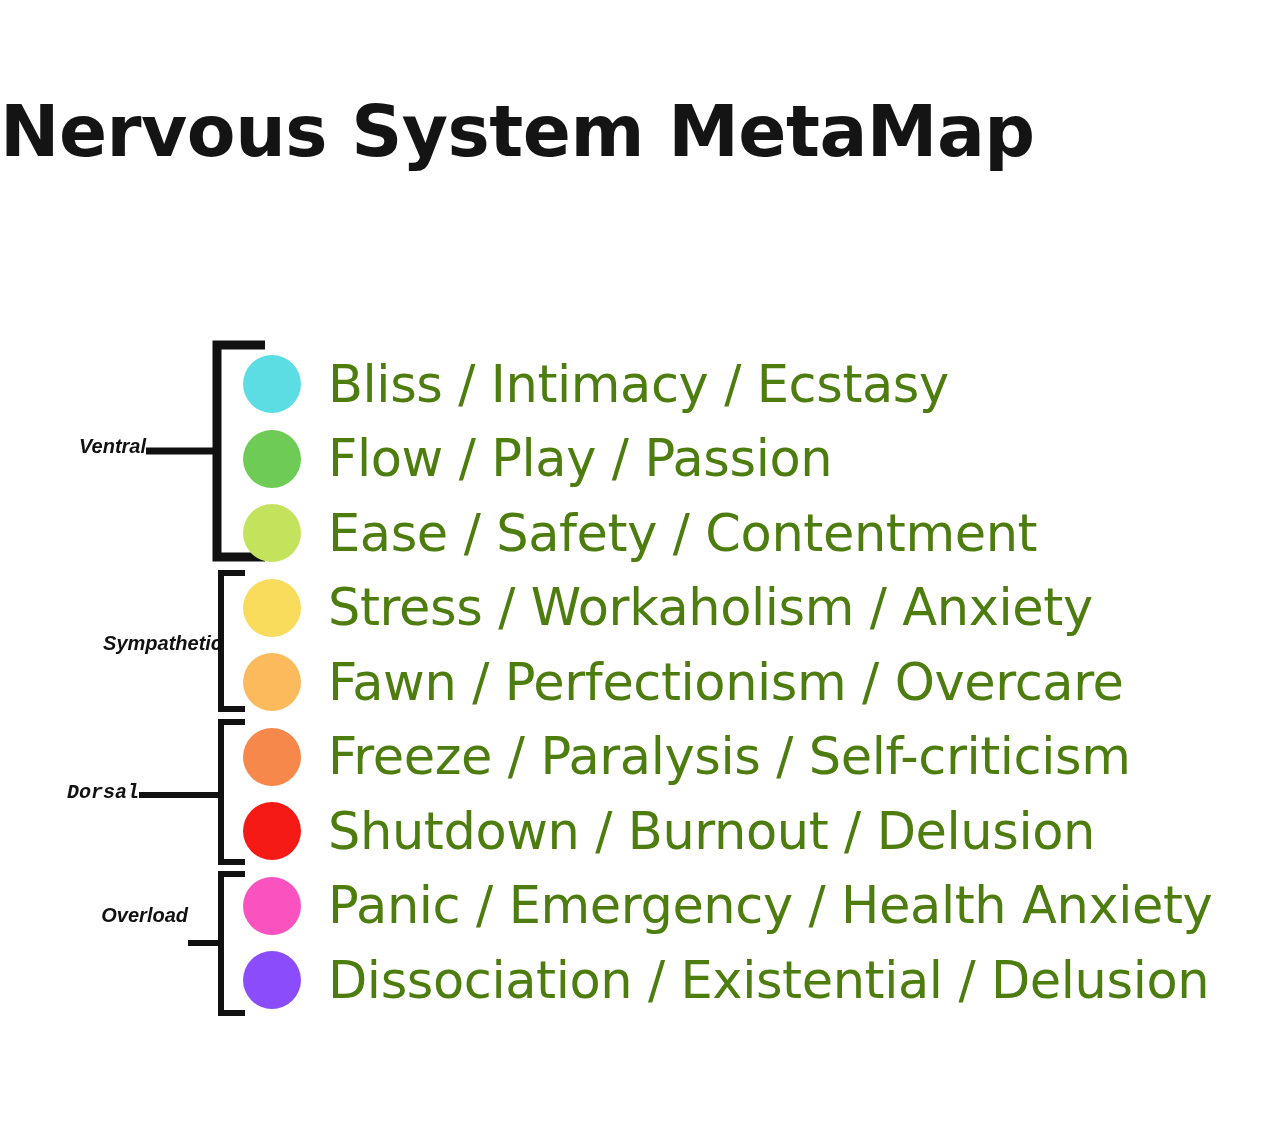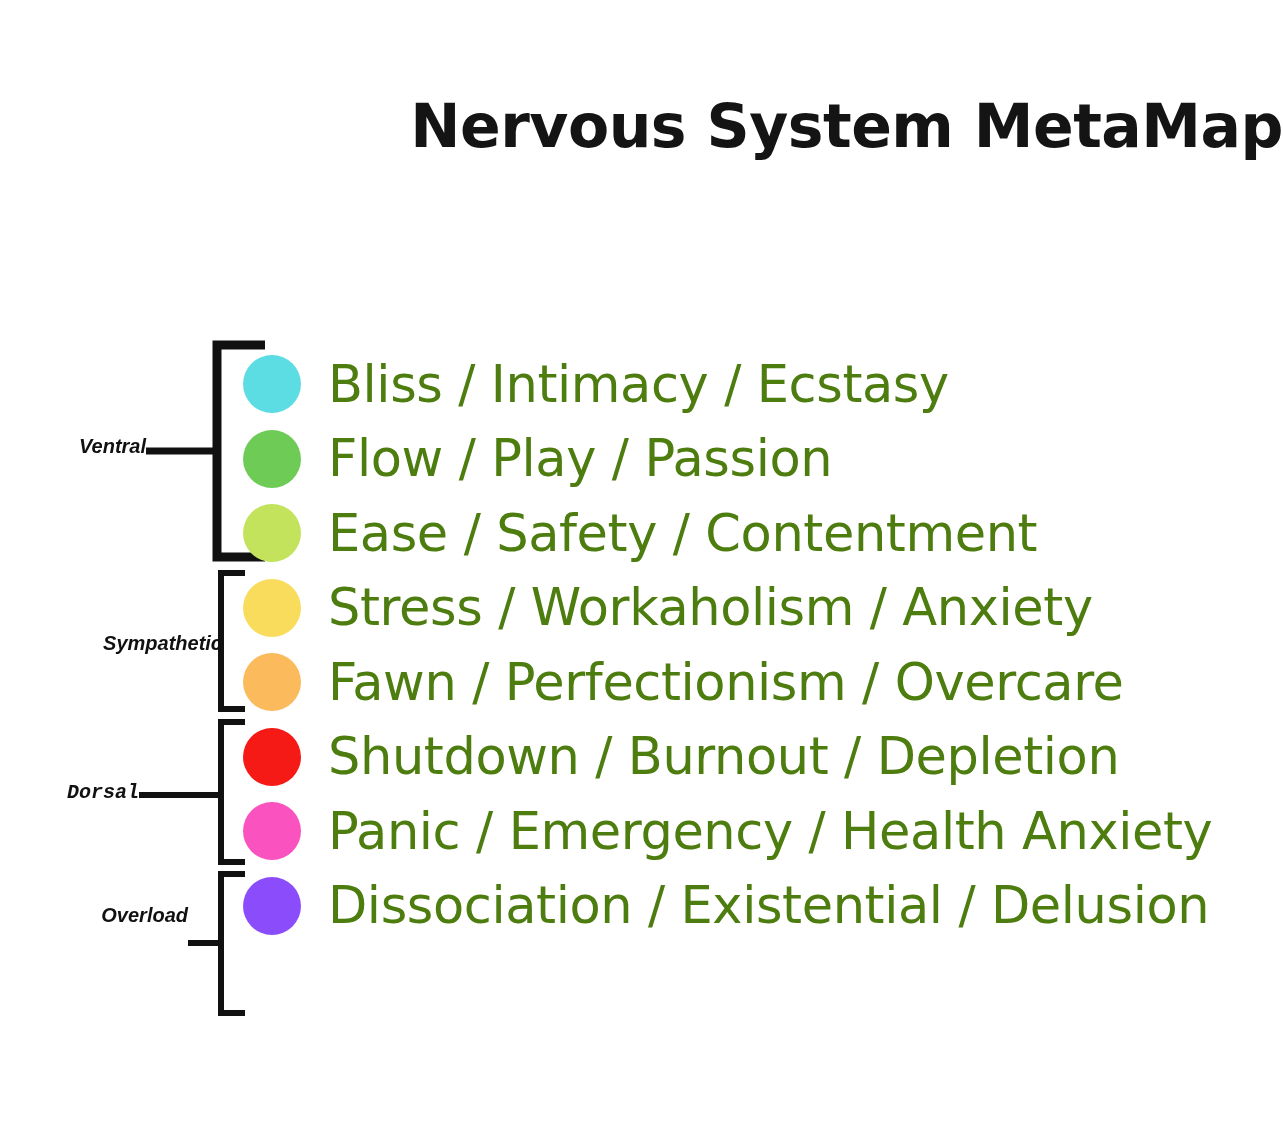--- a/index.html
+++ b/index.html
@@ -16,24 +16,24 @@
     overflow: hidden;
     position: relative;
   }
 
   
   .title {
     position: absolute;
     top: 96px;
     left: 0;
     width: 1283px;
-    text-align: right;
+    text-align: left;
     font-family: "DejaVu Sans", sans-serif;
     font-weight: 800;
-    font-size: 60px;
+    font-size: 71px;
     letter-spacing: -0.5px;
     color: #141414;
     white-space: nowrap;
     line-height: 1;
   }
 
   
   .map {
     position: absolute;
     left: 0;
@@ -150,24 +150,28 @@
     <div class="row">
       <span class="dot" style="background: rgb(249, 220, 92);"></span>
       <span class="row-label">Stress / Workaholism / Anxiety</span>
     </div>
 
     <div class="row">
       <span class="dot" style="background: rgb(251, 186, 92);"></span>
       <span class="row-label">Fawn / Perfectionism / Overcare</span>
     </div>
 
+    <div class="row">
+      <span class="dot" style="background: rgb(245, 136, 74);"></span>
+      <span class="row-label">Freeze / Paralysis / Self-criticism</span>
+    </div>
 
     <div class="row">
       <span class="dot" style="background: rgb(245, 26, 22);"></span>
-      <span class="row-label">Shutdown / Burnout / Depletion</span>
+      <span class="row-label">Shutdown / Burnout / Delusion</span>
     </div>
 
     <div class="row">
       <span class="dot" style="background: rgb(250, 82, 190);"></span>
       <span class="row-label">Panic / Emergency / Health Anxiety</span>
     </div>
 
     <div class="row">
       <span class="dot" style="background: rgb(139, 77, 251);"></span>
       <span class="row-label">Dissociation / Existential / Delusion</span>

